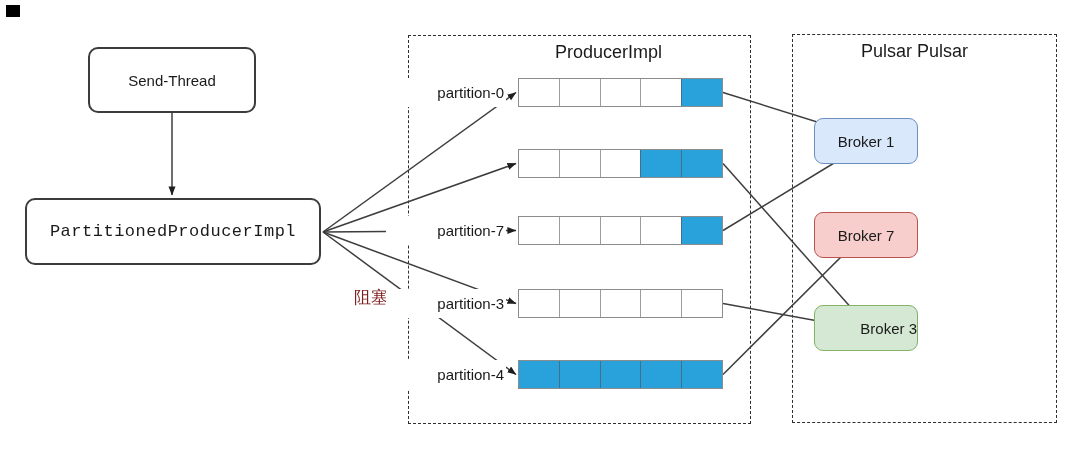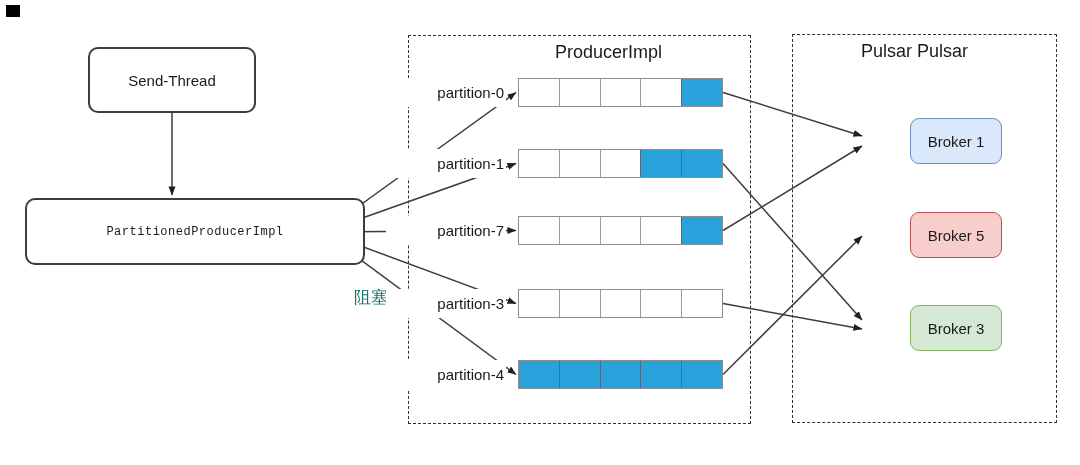--- a/index.html
+++ b/index.html
@@ -8,47 +8,47 @@
     font-family:"Liberation Sans","DejaVu Sans",sans-serif;color:#1a1a1a;
   }
   .canvas *{box-sizing:border-box;}
   .corner-mark{position:absolute;left:6px;top:5px;width:14px;height:12px;background:#000;}
   svg.edges{position:absolute;left:0;top:0;z-index:4;}
   .node{
     position:absolute;background:#fff;border:2px solid #3c3c3c;border-radius:10px;
     display:flex;align-items:center;justify-content:center;z-index:10;
   }
   .send-thread{left:88px;top:47px;width:168px;height:66px;font-size:15px;}
-  .ppi{left:25px;top:198px;width:340px;height:67px;
-       font-family:"Liberation Mono","DejaVu Sans Mono",monospace;font-size:12px;letter-spacing:.5px;}
+  .ppi{left:25px;top:198px;width:296px;height:67px;
+       font-family:"Liberation Mono","DejaVu Sans Mono",monospace;font-size:17px;letter-spacing:.5px;}
   .container{position:absolute;border:1.4px dashed #2e2e2e;background:transparent;z-index:2;}
   .producer-container{left:408px;top:35px;width:343px;height:389px;}
   .broker-container{left:792px;top:34px;width:265px;height:389px;}
   .container-title{position:absolute;top:6px;left:0;right:0;text-align:center;font-size:18px;z-index:3;}
   .producer-container .container-title{padding-left:58px;}
   .broker-container .container-title{padding-right:20px;}
   .part-label{
     position:absolute;left:386px;width:120px;height:29px;line-height:29px;
     text-align:right;font-size:15px;z-index:8;background:#fff;padding-right:2px;
   }
   .queue{
     position:absolute;left:518px;width:205px;height:29px;background:#fff;
     border:1px solid #8c8c8c;display:flex;z-index:10;
   }
   .cell{flex:1 1 0;height:100%;background:#fff;}
   .cell + .cell{border-left:1px solid #9c9c9c;}
   .cell + .cell.filled{border-left:1px solid #41708f;}
   .broker{
-    position:absolute;left:910px;width:92px;height:46px;border:1.5px solid #888;
+    position:absolute;left:814px;width:104px;height:46px;border:1.5px solid #888;
     border-radius:9px;display:flex;align-items:center;justify-content:center;
     font-size:15px;z-index:10;background:#eee;
   }
   .blocking{
     position:absolute;left:354px;top:286px;width:44px;height:20px;font-size:17px;
-    z-index:8;color:#0f766e;font-family:"Liberation Sans","DejaVu Sans",sans-serif;
+    z-index:8;color:#7f1d1d;font-family:"Liberation Sans","DejaVu Sans",sans-serif;
   }
 </style>
 </head>
 <body>
 
 <div class="canvas">
 
   <div class="corner-mark"></div>
 
   <svg class="edges" width="1080" height="465">
@@ -84,21 +84,20 @@
 
   <div class="container producer-container">
     <div class="container-title">ProducerImpl</div>
   </div>
 
   <div class="container broker-container">
     <div class="container-title">Pulsar Pulsar</div>
   </div>
 
   <div class="part-label" style="top:78px">partition-0</div>
-  <div class="part-label" style="top:149px">partition-1</div>
   <div class="part-label" style="top:216px">partition-7</div>
   <div class="part-label" style="top:289px">partition-3</div>
   <div class="part-label" style="top:360px">partition-4</div>
 
   <div class="queue" style="top:78px">
       <div class="cell"></div>
       <div class="cell"></div>
       <div class="cell"></div>
       <div class="cell"></div>
       <div class="cell filled" style="background: rgb(41, 162, 219);"></div>
@@ -129,19 +128,19 @@
       <div class="cell filled" style="background: rgb(41, 162, 219);"></div>
       <div class="cell filled" style="background: rgb(41, 162, 219);"></div>
       <div class="cell filled" style="background: rgb(41, 162, 219);"></div>
       <div class="cell filled" style="background: rgb(41, 162, 219);"></div>
     </div>
 
   <div class="broker" style="top: 118px; background: rgb(218, 232, 252); border-color: rgb(108, 142, 191);">
     <span>Broker 1</span>
   </div>
   <div class="broker" style="top: 212px; background: rgb(248, 206, 204); border-color: rgb(184, 84, 80);">
-    <span>Broker 5</span>
+    <span>Broker 7</span>
   </div>
-  <div class="broker" style="top: 305px; background: rgb(213, 232, 212); border-color: rgb(130, 179, 102);">
+  <div class="broker" style="top: 305px; background: rgb(213, 232, 212); border-color: rgb(130, 179, 102); justify-content: flex-end;">
     <span>Broker 3</span>
   </div>
 
 </div>
 
 </body></html>

